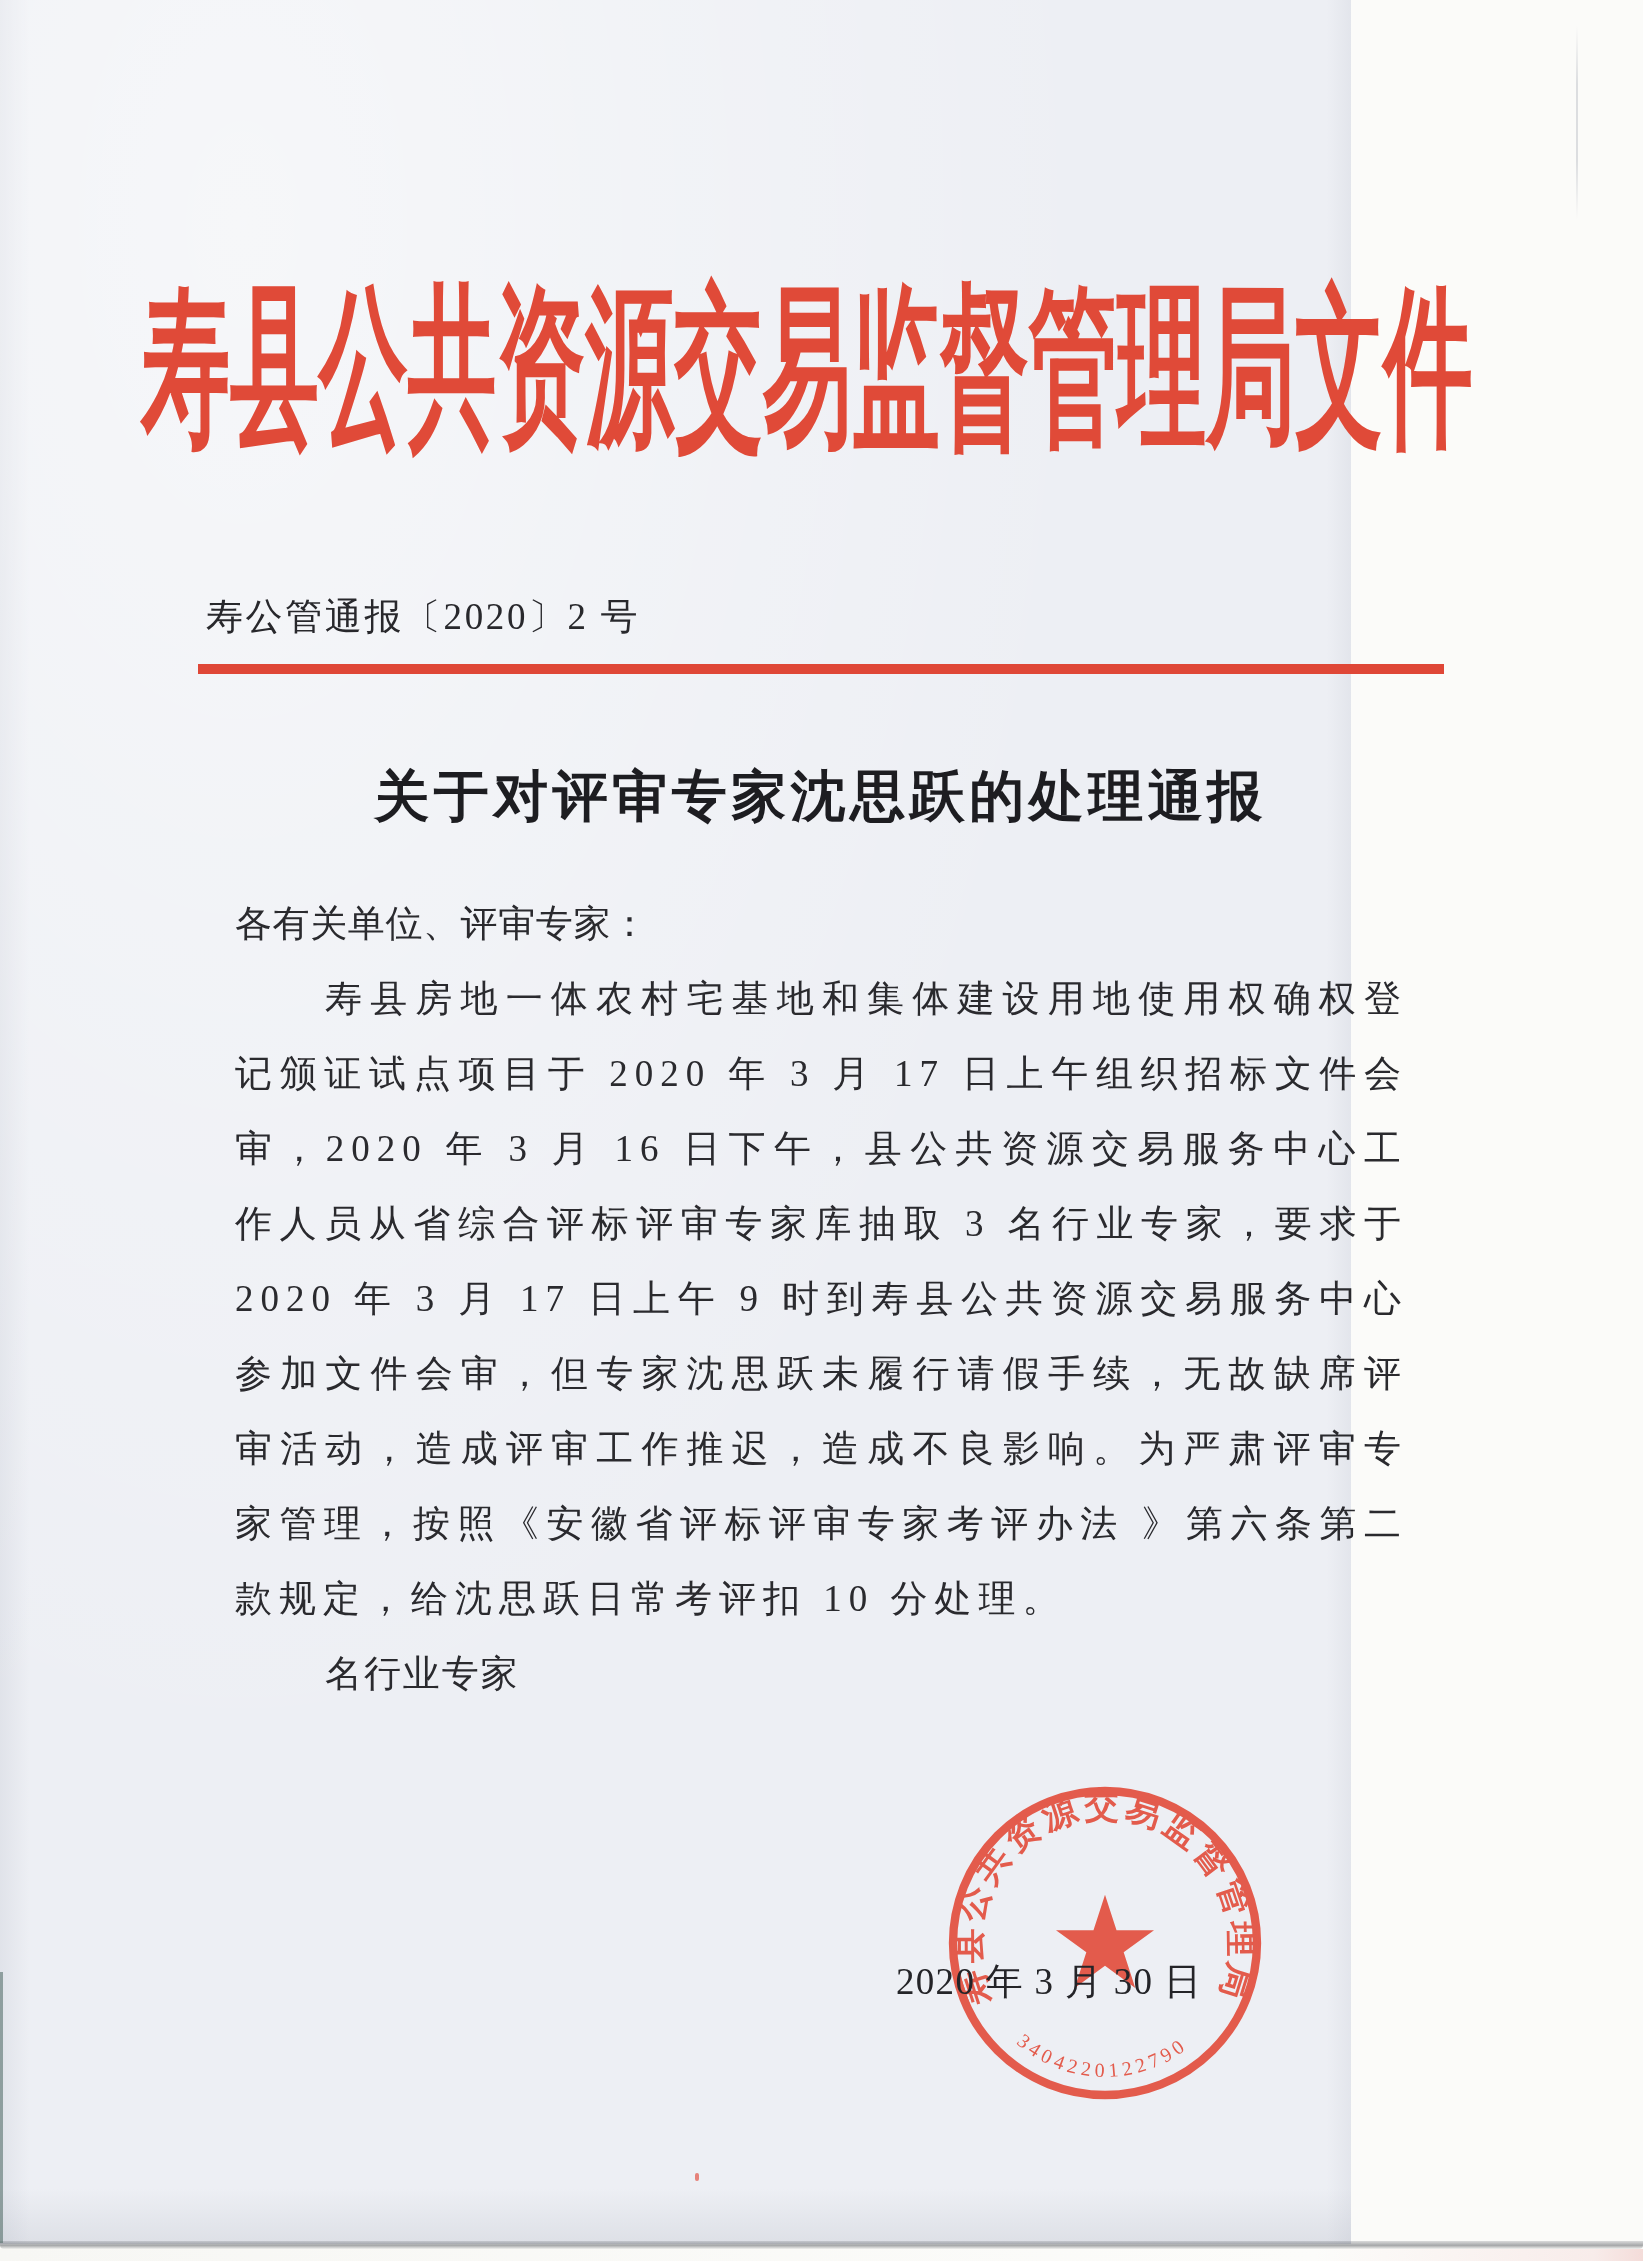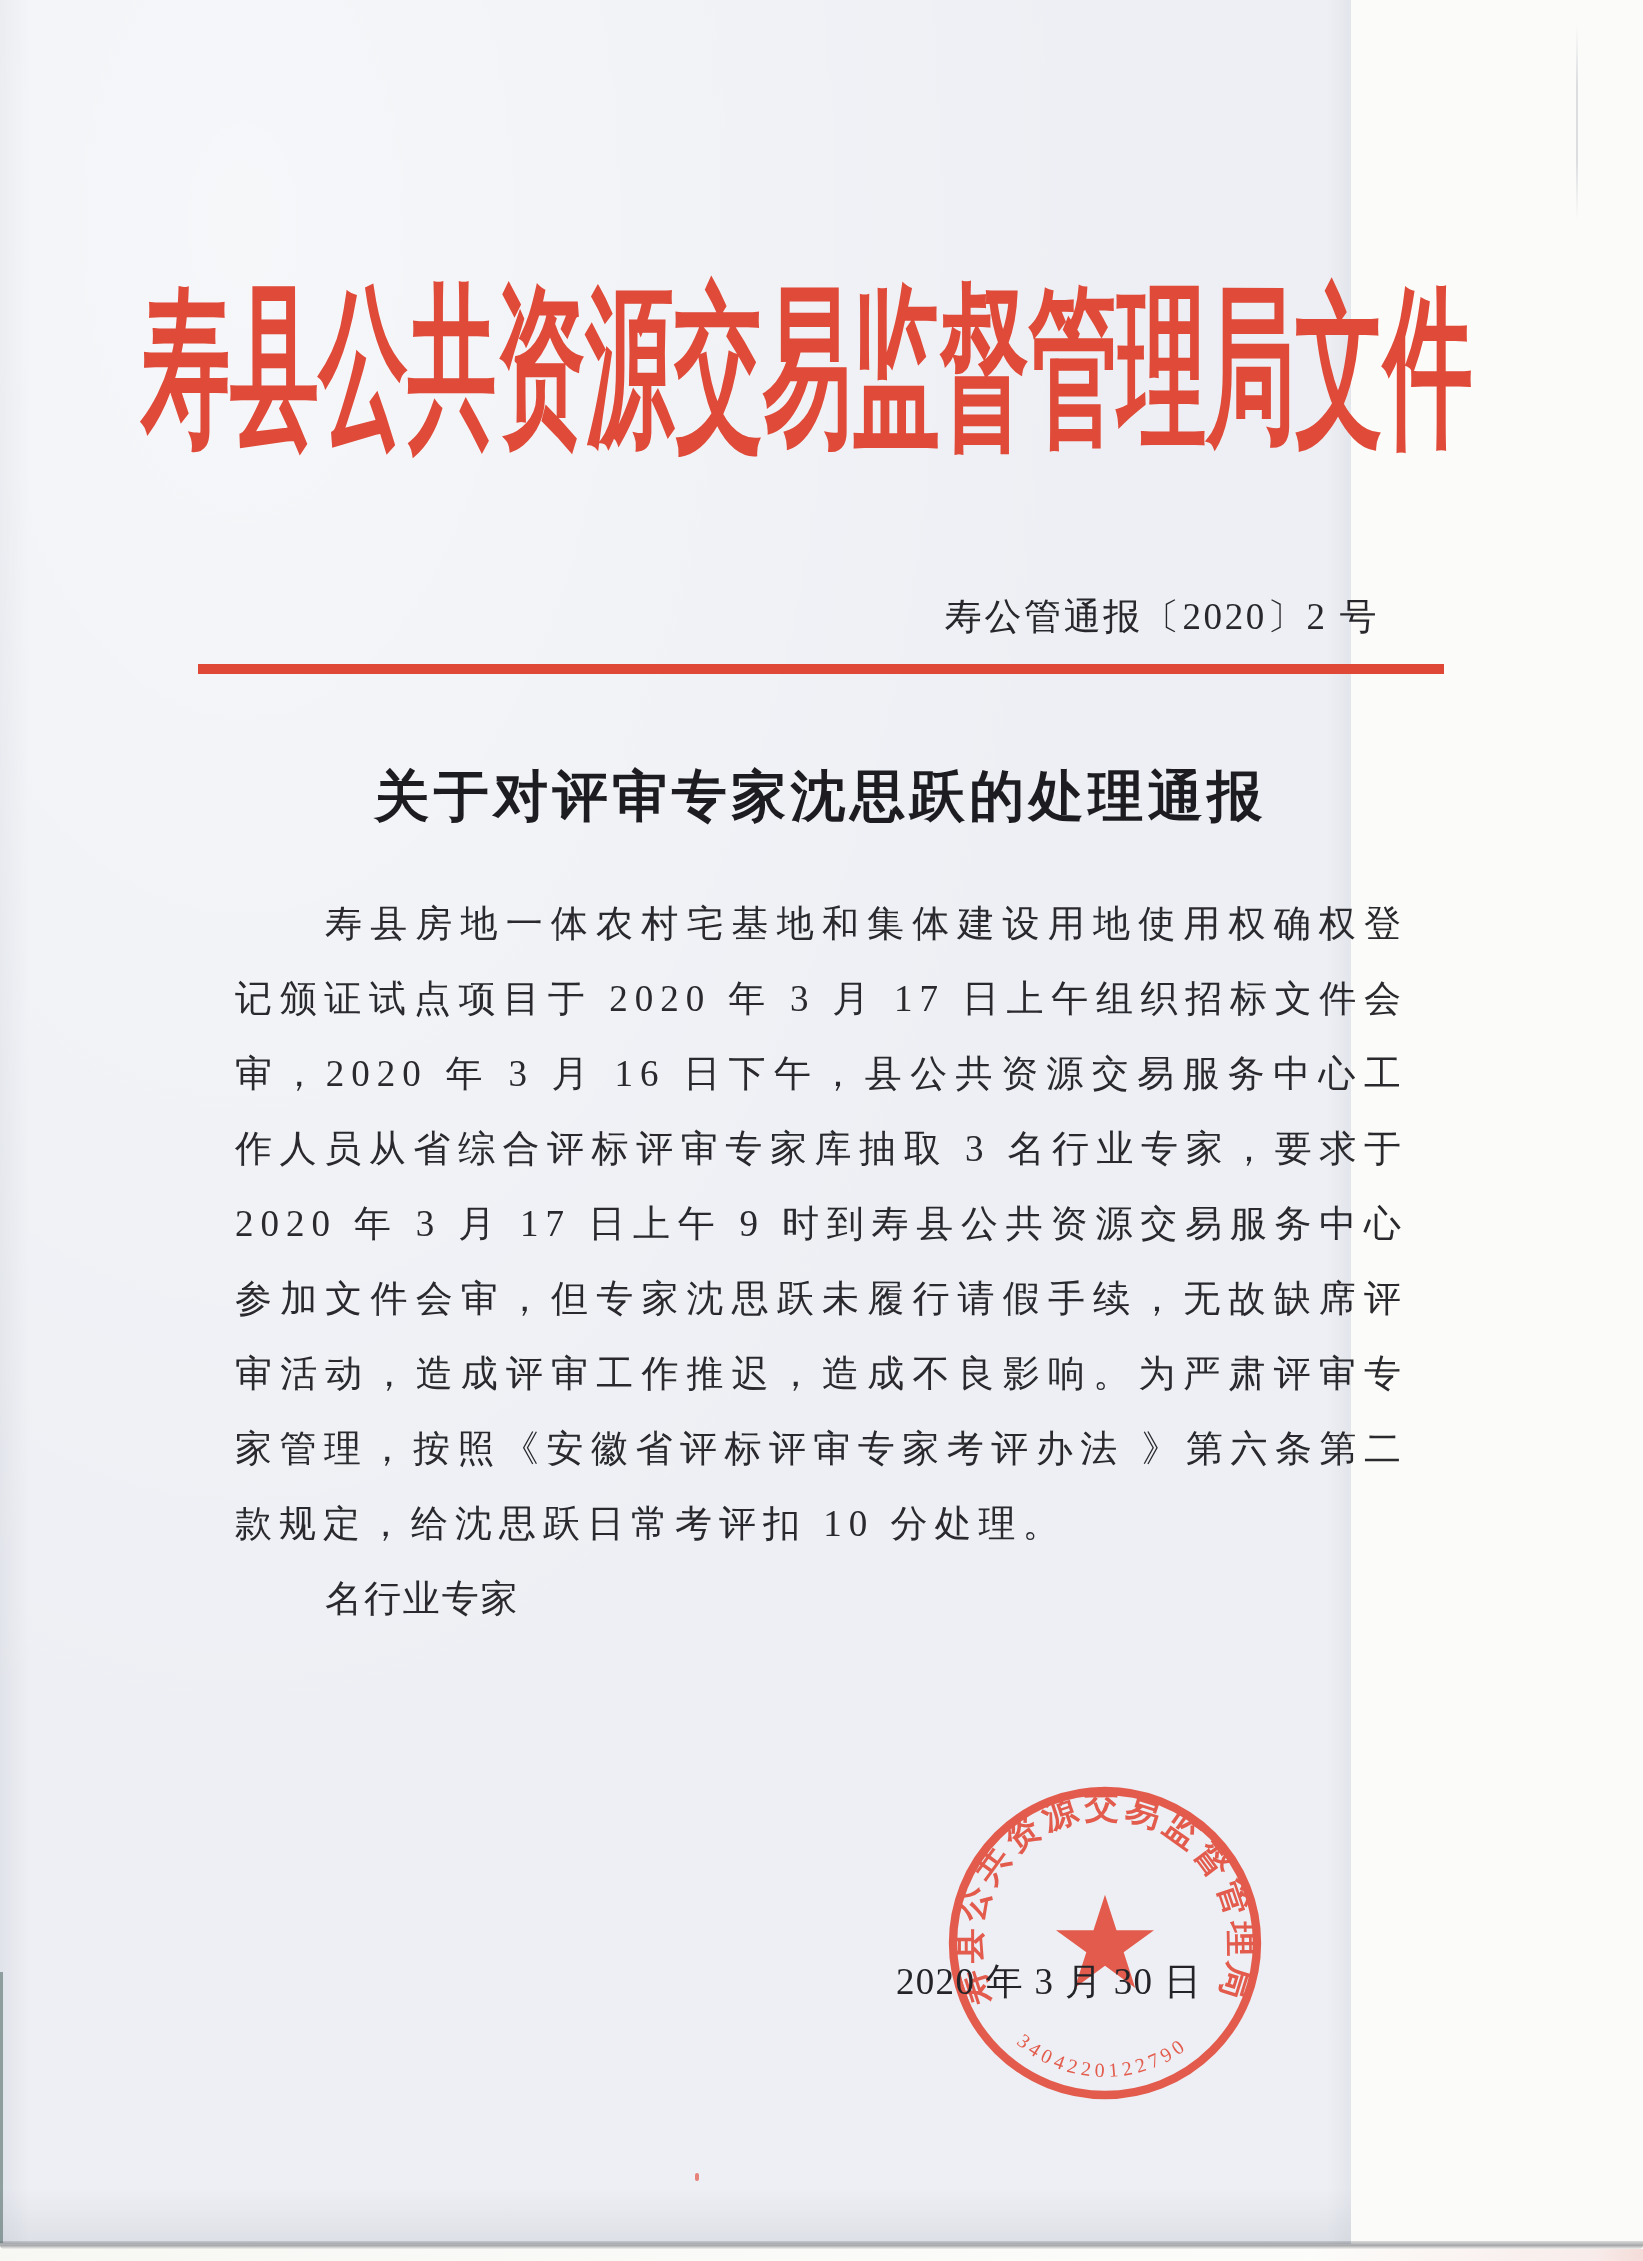--- a/index.html
+++ b/index.html
@@ -39,21 +39,21 @@
   
   .org-title{
     position:absolute;left:807px;top:282px;
     font-size:174px;line-height:174px;white-space:nowrap;
     font-weight:bold;color:#e04a38;
     transform:translateX(-50%) scaleX(0.51);
     letter-spacing:0;
   }
   .doc-number{
     position:absolute;left:206px;top:594px;width:1173px;
-    text-align:right;font-size:37px;line-height:46px;
+    text-align:left;font-size:37px;line-height:46px;
     letter-spacing:2.6px;color:#28282c;white-space:nowrap;
   }
   .red-rule{
     position:absolute;left:198px;top:664px;width:1246px;height:10.3px;
     background:#df4737;
   }
   
   .doc-title{
     position:absolute;left:222px;top:753px;width:1173px;margin:12px;
     text-align:center;font-size:55px;line-height:64px;font-weight:bold;
@@ -94,20 +94,21 @@
 
   <div class="org-title">寿县公共资源交易监督管理局文件</div>
 
   <div class="doc-number">寿公管通报〔2020〕2 号</div>
 
   <div class="red-rule"></div>
 
   <h1 class="doc-title">关于对评审专家沈思跃的处理通报</h1>
 
   <div class="body-text">
+    <p class="salutation">各有关单位、评审专家：</p>
     <p class="para">寿县房地一体农村宅基地和集体建设用地使用权确权登记颁证试点项目于 2020 年 3 月 17 日上午组织招标文件会审，2020 年 3 月 16 日下午，县公共资源交易服务中心工作人员从省综合评标评审专家库抽取 3 名行业专家，要求于 2020 年 3 月 17 日上午 9 时到寿县公共资源交易服务中心参加文件会审，但专家沈思跃未履行请假手续，无故缺席评审活动，造成评审工作推迟，造成不良影响。为严肃评审专家管理，按照《安徽省评标评审专家考评办法 》第六条第二款规定，给沈思跃日常考评扣 10 分处理。</p>
     <p class="closing">名行业专家</p>
   </div>
 
   <div class="issue-date">2020 年 3 月 30 日</div>
 
   <svg class="seal" viewBox="0 0 500 500" xmlns="http://www.w3.org/2000/svg">
     <circle cx="250" cy="250" r="236" fill="none" stroke="#e34f3e" stroke-width="13"></circle>
     <polygon fill="#e34f3e" points="250,175 267.9,230.3 326.1,230.3 279.0,264.4 297.0,319.7 250,285.5 203.0,319.7 221.0,264.4 173.9,230.3 232.1,230.3"></polygon>
     <path id="sealTopArc" d="M 81.1 347.5 A 195 195 0 1 1 418.9 347.5" fill="none"></path>

